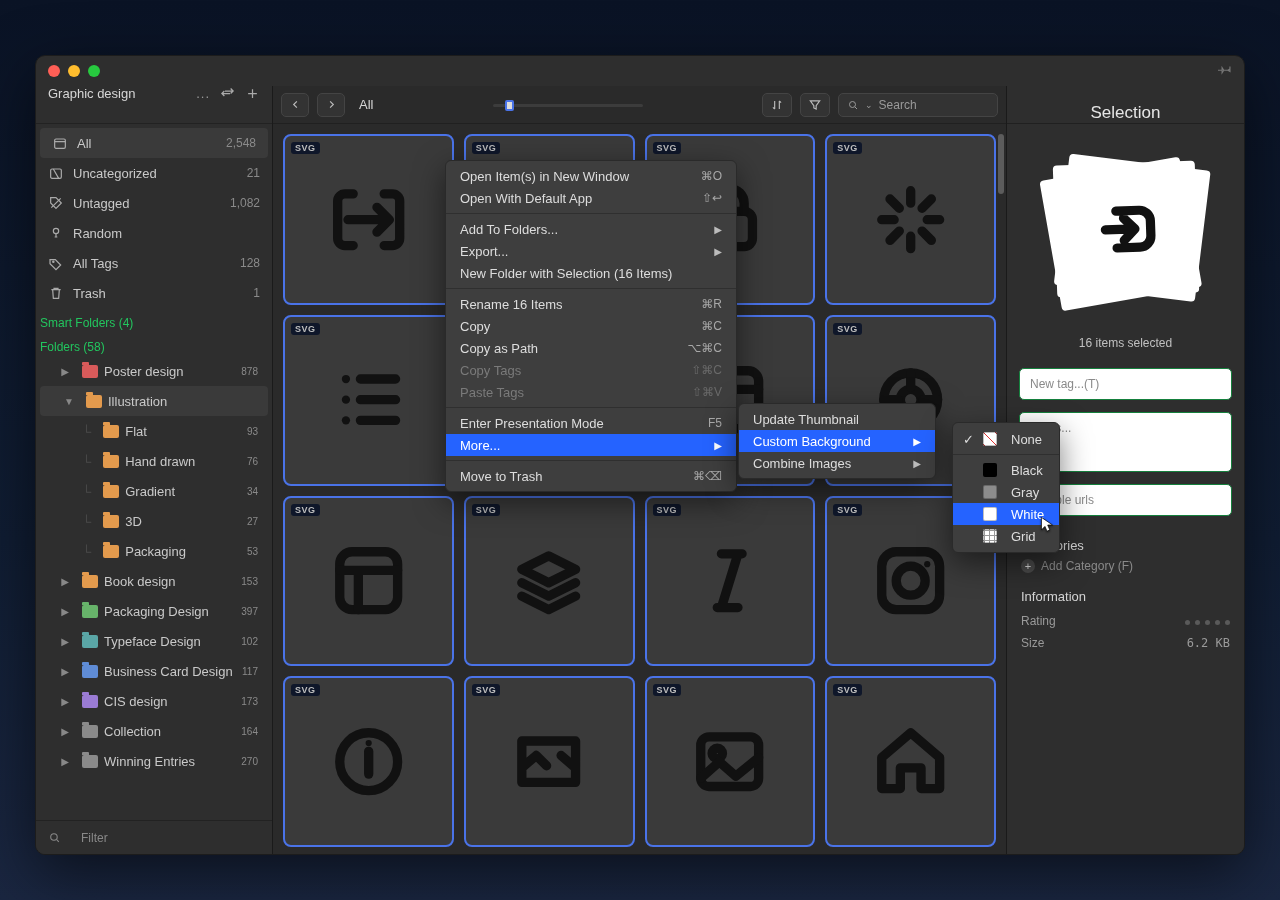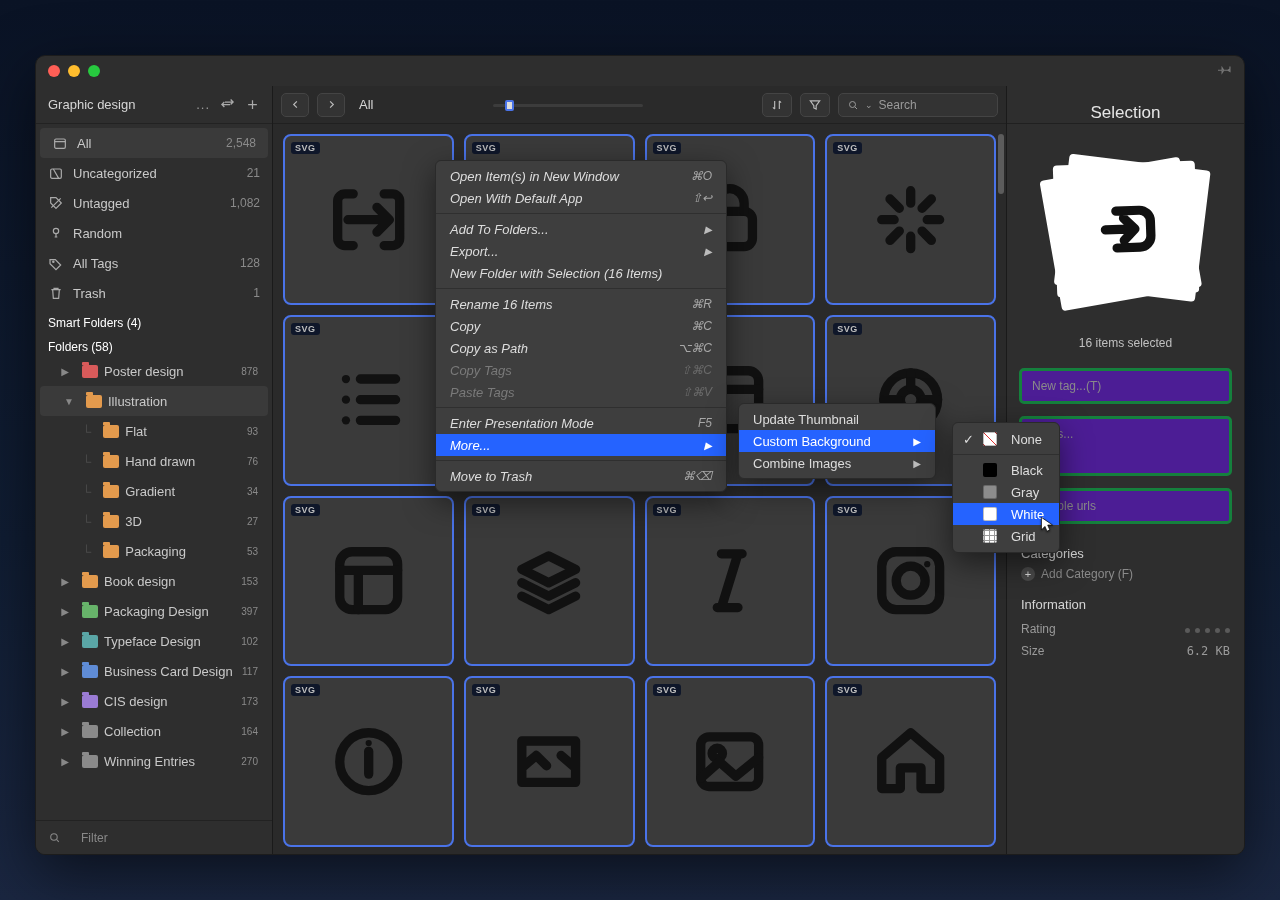--- a/index.html
+++ b/index.html
@@ -17,34 +17,34 @@
   .tl-dot { width: 12px; height: 12px; border-radius: 50%; margin-right: 8px; }
   .tl-red { background:#ff5f56; } .tl-yellow{background:#ffbd2e;} .tl-green{background:#27c93f;}
   .pin { margin-left:auto; color:#777; }
   .pin svg{width:14px;height:14px;}
 
   .body { flex:1; display:flex; min-height:0; }
 
   
   .sidebar { width:237px; background:#2e2e2e; border-right:1px solid #1a1a1a; display:flex; flex-direction:column; }
 
-  .sb-head { height:38px; display:flex; align-items:center; padding:0 12px; color:#d6d6d6; font-size:13px; border-bottom:1px solid #222;}
+  .sb-head { height:38px; display:flex; padding:0 12px; color:#d6d6d6; font-size:13px; border-bottom:1px solid #222;}
   .sb-head .title{flex:1; white-space:nowrap; overflow:hidden; text-overflow:ellipsis;}
   .sb-head .dots{color:#999; letter-spacing:1px; padding-left:2px;}
   .sb-head .ibtn{color:#aaa; margin-left:10px;}
   .sb-head svg{width:15px;height:15px;display:block;}
 
   .sb-scroll{flex:1; overflow:auto; padding:4px 0 8px;}
 
   .sb-item{height:30px; display:flex; align-items:center; padding:0 12px; color:#c9c9c9; font-size:13px; gap:9px;}
   .sb-item.active{background:#3a3a3a; border-radius:4px; margin:0 4px;}
   .sb-item .cnt{margin-left:auto; color:#8a8a8a; font-size:12px;}
   .sb-item svg{width:16px;height:16px;flex:0 0 auto;fill:none;stroke:#aaa;stroke-width:1.8;}
 
-  .sb-group-label{font-size:12px; color:#ffffff; padding:8px 12px 2px;}
+  .sb-group-label{font-size:12px; color:#22c55e; padding:8px 4px 2px;}
 
   .folder-row{height:30px; display:flex; align-items:center; gap:6px; padding:0 4px 0 6px; color:#c9c9c9; font-size:13px;}
   .folder-row.depth1{padding-left:24px;}
   .folder-row.depth2{padding-left:46px;}
   .folder-row.depth1 .fld, .folder-row.depth2 .fld{margin-left:6px;}
   .folder-row.active{background:#3a3a3a; border-radius:4px; margin:0 4px;}
   .disc{color:#888; width:10px; display:inline-block; text-align:center; font-size:10px;}
   .fld{width:16px;height:13px;border-radius:2px; position:relative; display:inline-block;}
   .fld::before{content:""; position:absolute; top:-3px; left:0; width:7px; height:3px; border-radius:1px 1px 0 0; background:inherit;}
   .fld.red{background:#d85a5a;} .fld.orange{background:#e39a4d;} .fld.green{background:#67b36a;}
@@ -90,21 +90,21 @@
   .preview-area{display:flex;align-items:center;justify-content:center;height:210px;}
   .stack{position:relative;width:170px;height:160px;}
   .card{position:absolute;inset:14px;background:#fff;border-radius:4px;display:flex;align-items:center;justify-content:center;}
   .card.top svg{width:70%;height:70%;stroke:#111;fill:none;stroke-width:10;stroke-linecap:round;stroke-linejoin:round;}
   .card.c1{transform:rotate(-10deg) translate(-6px,4px);}
   .card.c2{transform:rotate(7deg) translate(6px,-2px);}
   .card.top{transform:rotate(-2deg);}
 
   .sel-count{text-align:center;color:#c0c0c0;margin:2px 0 12px;}
 
-  .field{margin:6px 12px;background:#4c1d95;border:3px solid #15803d;border-radius:5px;padding:8px 10px;color:#8a8a8a;}
+  .field{margin:6px 12px;background:#ffffff;border:1px solid #15803d;border-radius:5px;padding:8px 10px;color:#8a8a8a;}
   .field.tall{height:60px;}
 
   .section-label{padding:16px 14px 6px;color:#d4d4d4;font-size:13px;}
   .add-cat{padding:0 14px;display:flex;align-items:center;gap:6px;color:#8a8a8a;}
   .add-cat .plus{width:14px;height:14px;border-radius:50%;background:#4a4a4a;color:#ddd;display:flex;align-items:center;justify-content:center;font-size:11px;line-height:1;}
 
   .info-row{display:flex;justify-content:space-between;padding:4px 14px;color:#9a9a9a;}
   .rating-dots span{display:inline-block;width:5px;height:5px;border-radius:50%;background:#5a5a5a;margin-left:5px;}
 
   
@@ -507,21 +507,21 @@
         </div>
         <div class="info-row">
           <span>Size</span>
           <span style="font-family:ui-monospace,Menlo,monospace;">6.2 KB</span>
         </div>
       </div>
 
     </div>
   </div>
 
-  <div class="ctx" style="left:435px;top:160px;font-style:italic;">
+  <div class="ctx" style="left:445px;top:160px;">
     <div class="mi">
         <span class="lbl">Open Item(s) in New Window</span>
         <span class="sc">⌘O</span>
       </div>
     <div class="mi">
         <span class="lbl">Open With Default App</span>
         <span class="sc">⇧↩</span>
       </div>
     <div class="sep"></div>
     <div class="mi">

